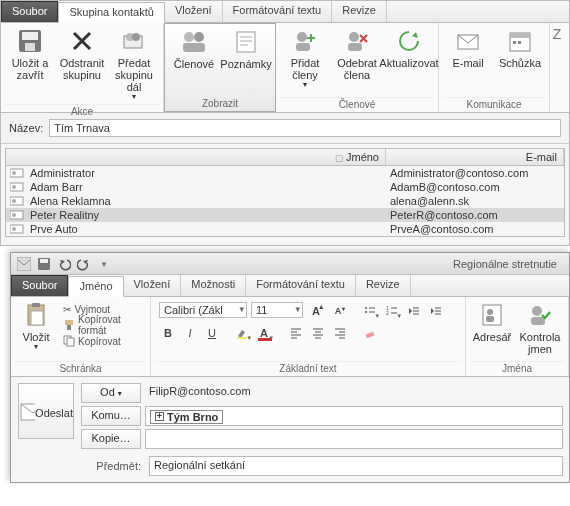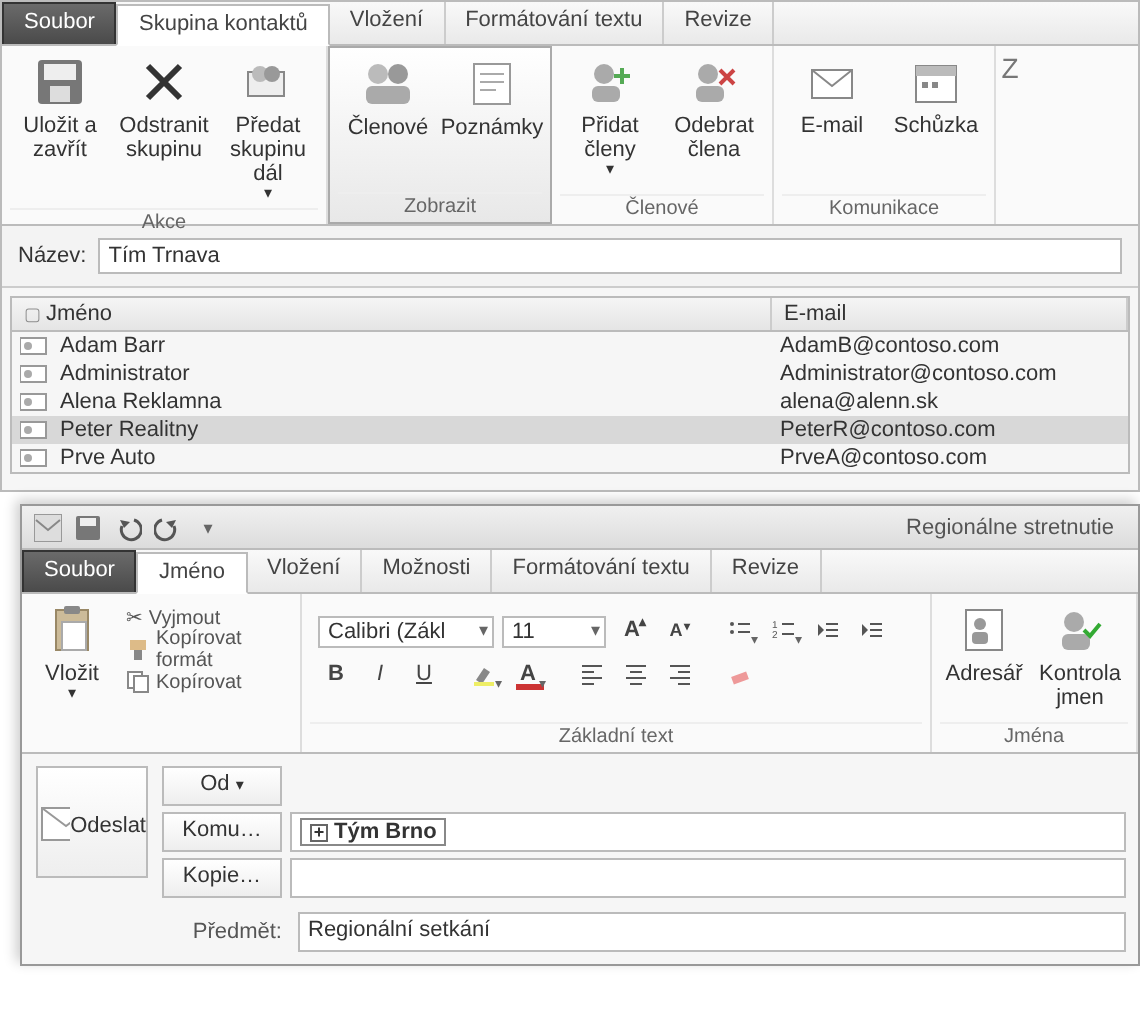--- a/index.html
+++ b/index.html
@@ -17,21 +17,21 @@
 .group.active { background: linear-gradient(#fff,#e8e8e8); border: 1px solid #aaa; }
 .group-items { display: flex; flex: 1; align-items: flex-start; gap: 2px; }
 .rbtn { display: flex; flex-direction: column; align-items: center; justify-content: flex-start; width: 50px; padding: 2px; cursor: pointer; text-align: center; line-height: 1.1; }
 .rbtn .ico { width: 28px; height: 28px; margin-bottom: 2px; display:flex; align-items:center; justify-content:center; }
 .group-label { font-size: 10px; color: #666; text-align: center; margin-top: auto; width: 100%; border-top: 1px solid #eee; padding-top: 1px; }
 
 .namebar { display: flex; align-items: center; padding: 6px 8px; background: #f3f3f3; border-bottom: 1px solid #ccc; }
 .namebar label { margin-right: 6px; }
 .namebar .val { flex: 1; background: #fff; border: 1px solid #bbb; padding: 2px 4px; }
 
-.listhdr { display: flex; background: linear-gradient(#f5f5f5,#e5e5e5); border: 1px solid #bbb; margin: 4px 4px 0 4px; height: 18px; }
+.listhdr { display: flex; background: linear-gradient(#f5f5f5,#e5e5e5); border: 1px solid #bbb; margin: 4px 4px 0 4px; height: 18px; text-align: right; }
 .listhdr div { padding: 2px 6px; border-right: 1px solid #ccc; }
 .col-name { width: 380px; }
 .col-email { flex: 1; }
 .list { margin: 0 4px 8px 4px; border-left: 1px solid #bbb; border-right: 1px solid #bbb; border-bottom: 1px solid #bbb; }
 .row { display: flex; padding: 1px 4px; align-items: center; }
 .row.sel { background: #d8d8d8; }
 .row .ic { width: 16px; height: 12px; margin-right: 4px; }
 .row .n { width: 360px; }
 .row .e { flex: 1; }
 
@@ -41,21 +41,21 @@
 .qat { display: flex; gap: 2px; align-items: center; }
 .qat .qbtn { width: 18px; height: 18px; display:flex; align-items:center; justify-content:center; cursor:pointer; }
 .titlebar .ttl { margin-left: auto; padding-right: 8px; color: #555; }
 
 .ribbon2 { display: flex; background: #fafafa; border-bottom: 1px solid #bbb; height: 80px; }
 .rcol { display: flex; flex-direction: column; justify-content: space-between; }
 
 .smallbtn { display: flex; align-items: center; height: 16px; padding: 0 4px; cursor: pointer; gap: 3px; font-size: 10px; color:#555; }
 .fontbox { border: 1px solid #bbb; background: #fff; padding: 1px 14px 1px 4px; position: relative; font-size: 11px; }
 .fontbox:after { content:"▾"; position:absolute; right:2px; top:1px; font-size:9px; color:#666; }
-.tbrow { display: flex; align-items: flex-end; gap: 4px; height: 22px; }
+.tbrow { display: flex; align-items: flex-start; gap: 4px; height: 22px; }
 .tbtn { width: 18px; height: 18px; display:flex; align-items:center; justify-content:center; cursor:pointer; border:1px solid transparent; font-size:11px; color:#444; position:relative; }
 .tbtn.dd:after { content:"▾"; font-size:7px; position:absolute; right:-1px; bottom:-1px; color:#666; }
 
 .compose { padding: 6px; display: flex; gap: 6px; }
 .sendcol { width: 58px; display: flex; flex-direction: column; align-items: center; }
 .sendbtn { width: 56px; height: 56px; border: 1px solid #bbb; background: linear-gradient(#fff,#eee); display:flex; flex-direction:row; align-items:center; justify-content:center; cursor:pointer; }
 .fieldcol { flex: 1; display:flex; flex-direction:column; gap: 3px; }
 .frow { display: flex; align-items: center; gap: 4px; }
 .fbtn { width: 60px; height: 20px; border: 1px solid #bbb; background: linear-gradient(#fff,#eee); text-align:center; padding-top:2px; cursor:pointer; font-size:11px; }
 .finput { flex:1; border:1px solid #bbb; background:#fff; height:20px; padding:2px 4px; }
@@ -155,20 +155,29 @@
         <div class="rbtn">
           <span class="ico">
               <svg width="26" height="26">
                 <circle cx="10" cy="9" r="5" fill="#aaa"></circle>
                 <rect x="4" y="15" width="14" height="8" rx="3" fill="#aaa"></rect>
                 <path d="M16 7 l7 7 M23 7 l-7 7" stroke="#c44" stroke-width="2"></path>
               </svg>
             </span>
           <span>Odebrat člena</span>
         </div>
+        <div class="rbtn">
+          <span class="ico">
+              <svg width="26" height="26">
+                <path d="M13 4 a9 9 0 1 0 9 9" fill="none" stroke="#5a5" stroke-width="2"></path>
+                <path d="M20 4 l2 6 l-6 -2 z" fill="#5a5"></path>
+              </svg>
+            </span>
+          <span>Aktualizovat</span>
+        </div>
       </div>
       <div class="group-label">Členové</div>
     </div>
 
     <div class="group">
       <div class="group-items">
         <div class="rbtn">
           <span class="ico">
               <svg width="26" height="26">
                 <rect x="3" y="7" width="20" height="14" fill="#fff" stroke="#888"></rect>
@@ -211,32 +220,32 @@
     <div class="col-email">E-mail</div>
   </div>
   <div class="list" id="list1">
       <div class="row">
         <span class="ic">
           <svg width="14" height="11">
             <rect x="0" y="2" width="13" height="8" fill="#fff" stroke="#999"></rect>
             <circle cx="4" cy="6" r="2" fill="#aaa"></circle>
           </svg>
         </span>
-        <span class="n">Adam Barr</span>
-        <span class="e">AdamB@contoso.com</span>
+        <span class="n">Administrator</span>
+        <span class="e">Administrator@contoso.com</span>
       </div>
       <div class="row">
         <span class="ic">
           <svg width="14" height="11">
             <rect x="0" y="2" width="13" height="8" fill="#fff" stroke="#999"></rect>
             <circle cx="4" cy="6" r="2" fill="#aaa"></circle>
           </svg>
         </span>
-        <span class="n">Administrator</span>
-        <span class="e">Administrator@contoso.com</span>
+        <span class="n">Adam Barr</span>
+        <span class="e">AdamB@contoso.com</span>
       </div>
       <div class="row">
         <span class="ic">
           <svg width="14" height="11">
             <rect x="0" y="2" width="13" height="8" fill="#fff" stroke="#999"></rect>
             <circle cx="4" cy="6" r="2" fill="#aaa"></circle>
           </svg>
         </span>
         <span class="n">Alena Reklamna</span>
         <span class="e">alena@alenn.sk</span>
@@ -337,20 +346,21 @@
               <span>
                 <svg width="12" height="12">
                   <rect x="1" y="1" width="7" height="8" fill="#fff" stroke="#888"></rect>
                   <rect x="4" y="3" width="7" height="8" fill="#fff" stroke="#888"></rect>
                 </svg>
               </span>
               <span>Kopírovat</span>
             </div>
         </div>
       </div>
+      <div class="group-label">Schránka</div>
     </div>
 
     <div class="group" style="flex:1">
       <div class="rcol" style="width:100%;padding:3px 4px">
         <div class="tbrow">
           <div class="fontbox" style="width:88px">Calibri (Zákl</div>
           <div class="fontbox" style="width:52px">11</div>
           <div class="tbtn" style="font-weight:bold">A<span style="font-size:7px;position:absolute;top:0;right:1px">▴</span></div>
           <div class="tbtn" style="font-size:9px;font-weight:bold">A<span style="font-size:6px;position:absolute;top:2px;right:1px">▾</span></div>
           <div style="width:6px"></div>
@@ -471,20 +481,21 @@
         <svg width="28" height="22">
             <rect x="2" y="4" width="24" height="16" fill="#fff" stroke="#999"></rect>
             <path d="M2 4 l12 9 l12 -9" fill="none" stroke="#999"></path>
           </svg>
         <span style="margin-top:3px">Odeslat</span>
       </div>
     </div>
     <div class="fieldcol">
       <div class="frow">
         <div class="fbtn"><span>Od</span> <span style="font-size:8px">▾</span></div>
+        <div class="finput" style="border:none;background:none">FilipR@contoso.com</div>
       </div>
       <div class="frow">
         <div class="fbtn">Komu…</div>
         <div class="finput">
           <span class="chip">
               <span style="border:1px solid #666;width:9px;height:9px;display:inline-flex;align-items:center;justify-content:center;font-size:9px;line-height:1">+</span>
               <span>Tým Brno</span>
             </span>
         </div>
       </div>

